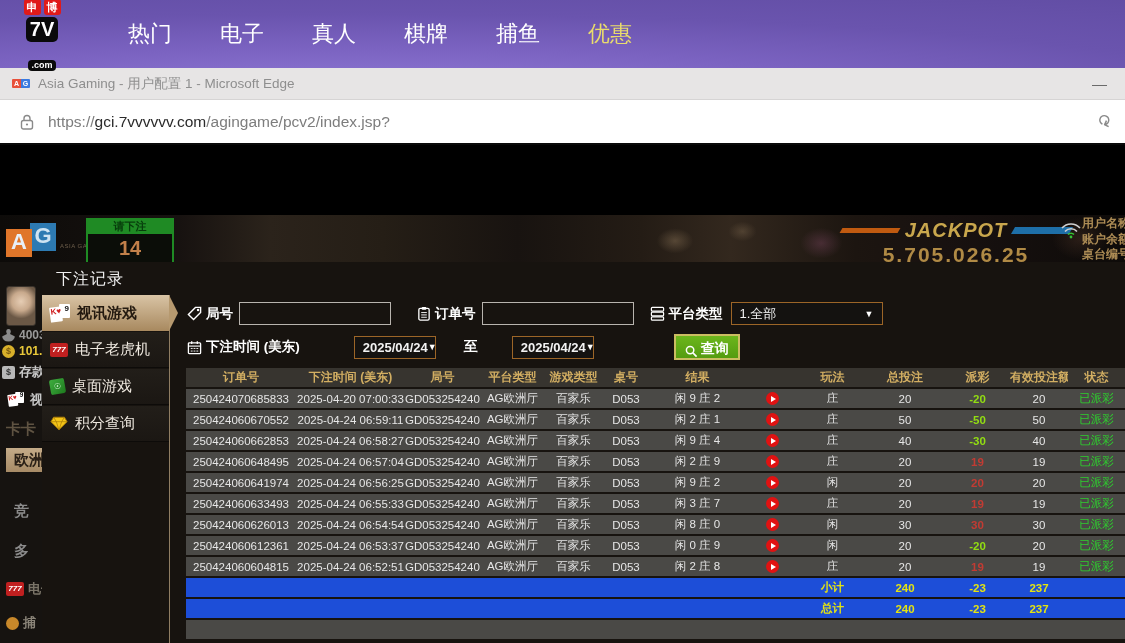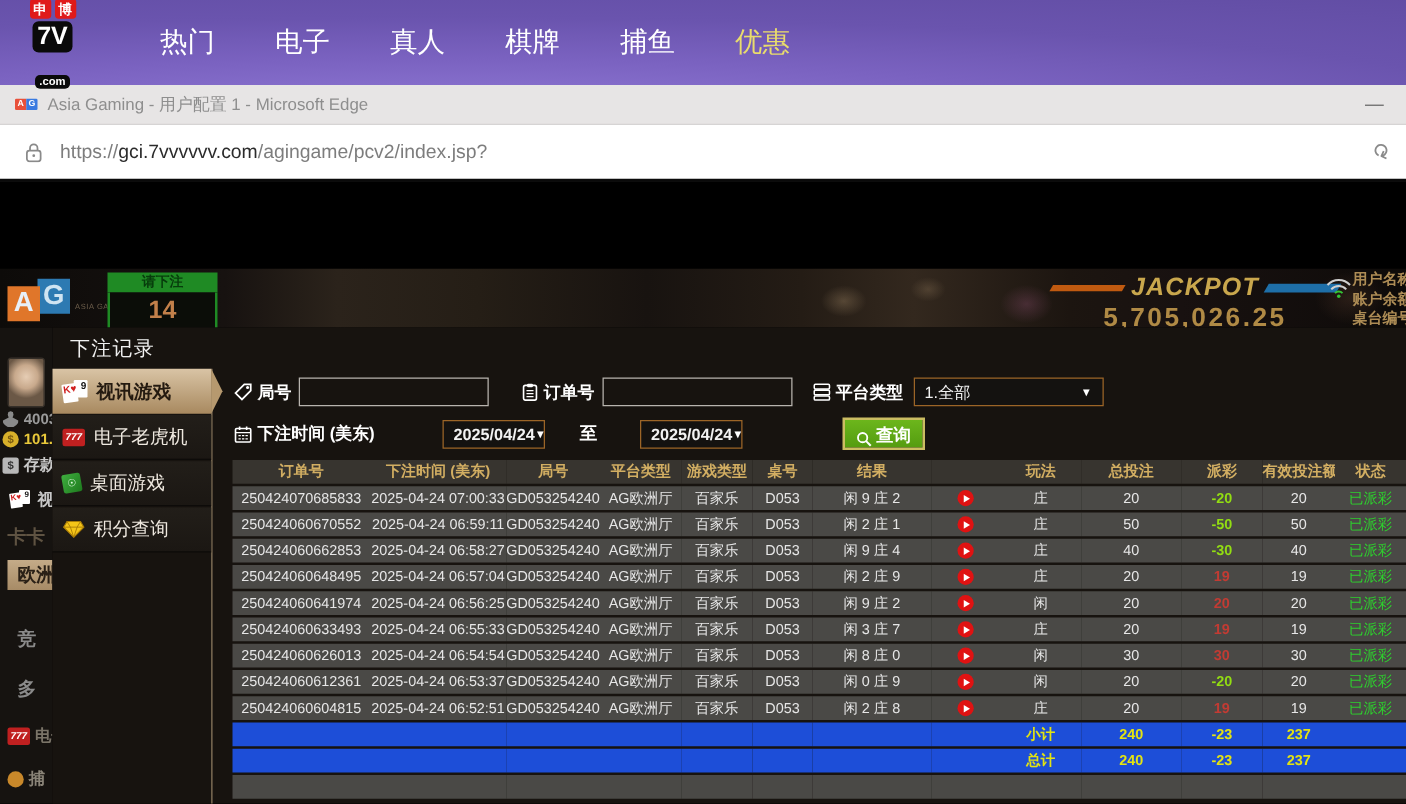--- a/index.html
+++ b/index.html
@@ -369,21 +369,21 @@
               <th>玩法</th>
               <th>总投注</th>
               <th>派彩</th>
               <th>有效投注额</th>
               <th>状态</th>
             </tr>
           </thead>
         <tbody>
             <tr>
               <td>250424070685833</td>
-              <td>2025-04-24 07:00:33</td>
+              <td>2025-04-20 07:00:33</td>
               <td>GD053254240OS</td>
               <td>AG欧洲厅</td>
               <td>百家乐</td>
               <td>D053</td>
               <td>闲 9 庄 2</td>
               <td><span class="play-btn"></span></td>
               <td>庄</td>
               <td>20</td>
               <td class="pay-neg">-20</td>
               <td>20</td>

